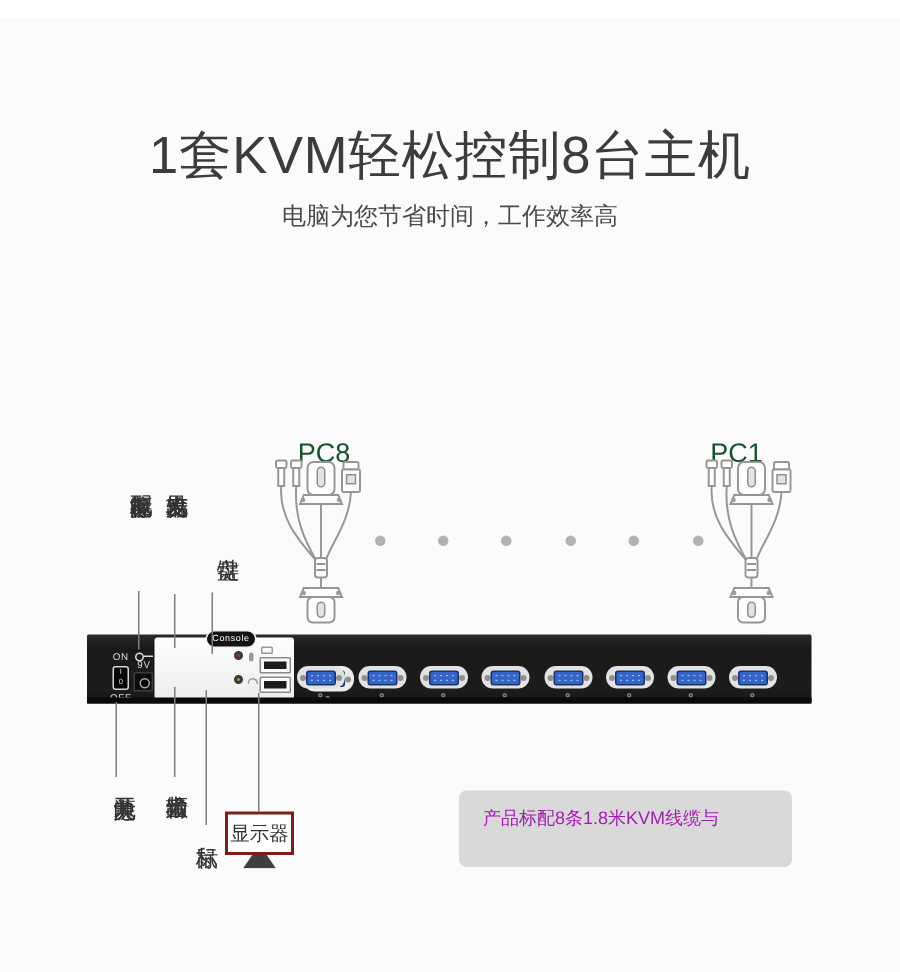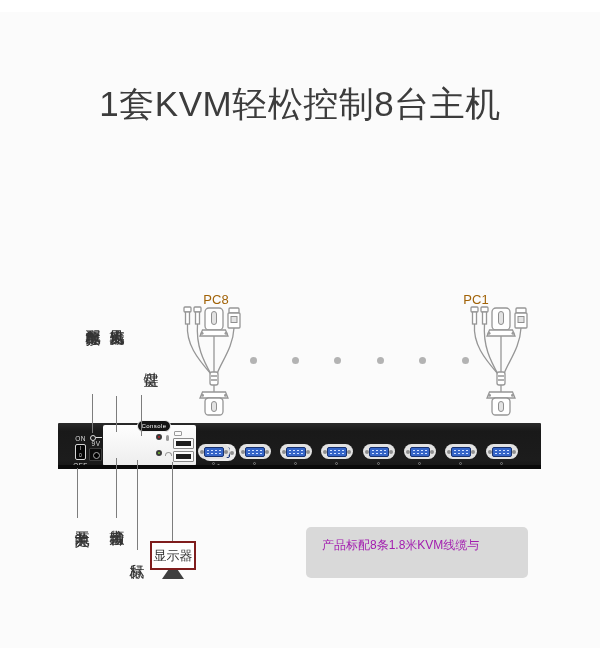--- a/index.html
+++ b/index.html
@@ -28,21 +28,21 @@
   .vline { position: absolute; width: 1px; background: #7d7d7d; }
 
   
   .vlabel {
     position: absolute; writing-mode: vertical-rl; text-orientation: upright;
     font-size: 15px; line-height: 16px; color: #333; letter-spacing: 0px;
     white-space: nowrap;
   }
 
   
-  .pc-label { position: absolute; font-size: 13px; color: #a16207; transform: translateX(-50%); text-align: right; }
+  .pc-label { position: absolute; font-size: 18px; color: #14532d; transform: translateX(-50%); text-align: right; }
   .cable { position: absolute; width: 70px; height: 110px; }
 
   .dot { position: absolute; width: 7px; height: 7px; border-radius: 50%; background: #b3b3b3; top: 345px; }
 
   
   .device {
     position: absolute; left: 58px; top: 411px; width: 483px; height: 46px;
     background: linear-gradient(#2b2b2b, #191919 18%, #1c1c1c 80%, #141414);
     border-radius: 1px; z-index: 5;
   }
@@ -154,28 +154,29 @@
       <rect class="body" x="24" y="92" width="18" height="17" rx="3.5"></rect>
       <rect class="slot" x="30.5" y="95.5" width="5" height="10" rx="2.5"></rect>
     </g>
   </defs>
 </svg>
 
 <div class="stage">
 
   <div class="title">1套KVM轻松控制8台主机</div>
   <div class="subtitle">
+    <div>电脑为您节省时间，工作效率高</div>
   </div>
 
   <div class="pc-label" style="left:216px; top:280px;">PC8</div>
   <svg class="cable" style="left:181px; top:294px;" viewBox="0 0 70 110">
       <use href="#cable-sym"></use>
     </svg>
 
-  <div class="pc-label" style="left:476px; top:280px;">PC1</div>
+  <div class="pc-label" style="left:491px; top:280px;">PC1</div>
   <svg class="cable" style="left:468px; top:294px;" viewBox="0 0 70 110">
       <use href="#cable-sym"></use>
     </svg>
 
   <div id="dots-row">
       <div class="dot" style="left: 249.5px;"></div>
       <div class="dot" style="left: 291.9px;"></div>
       <div class="dot" style="left: 334.3px;"></div>
       <div class="dot" style="left: 376.7px;"></div>
       <div class="dot" style="left: 419.1px;"></div>

